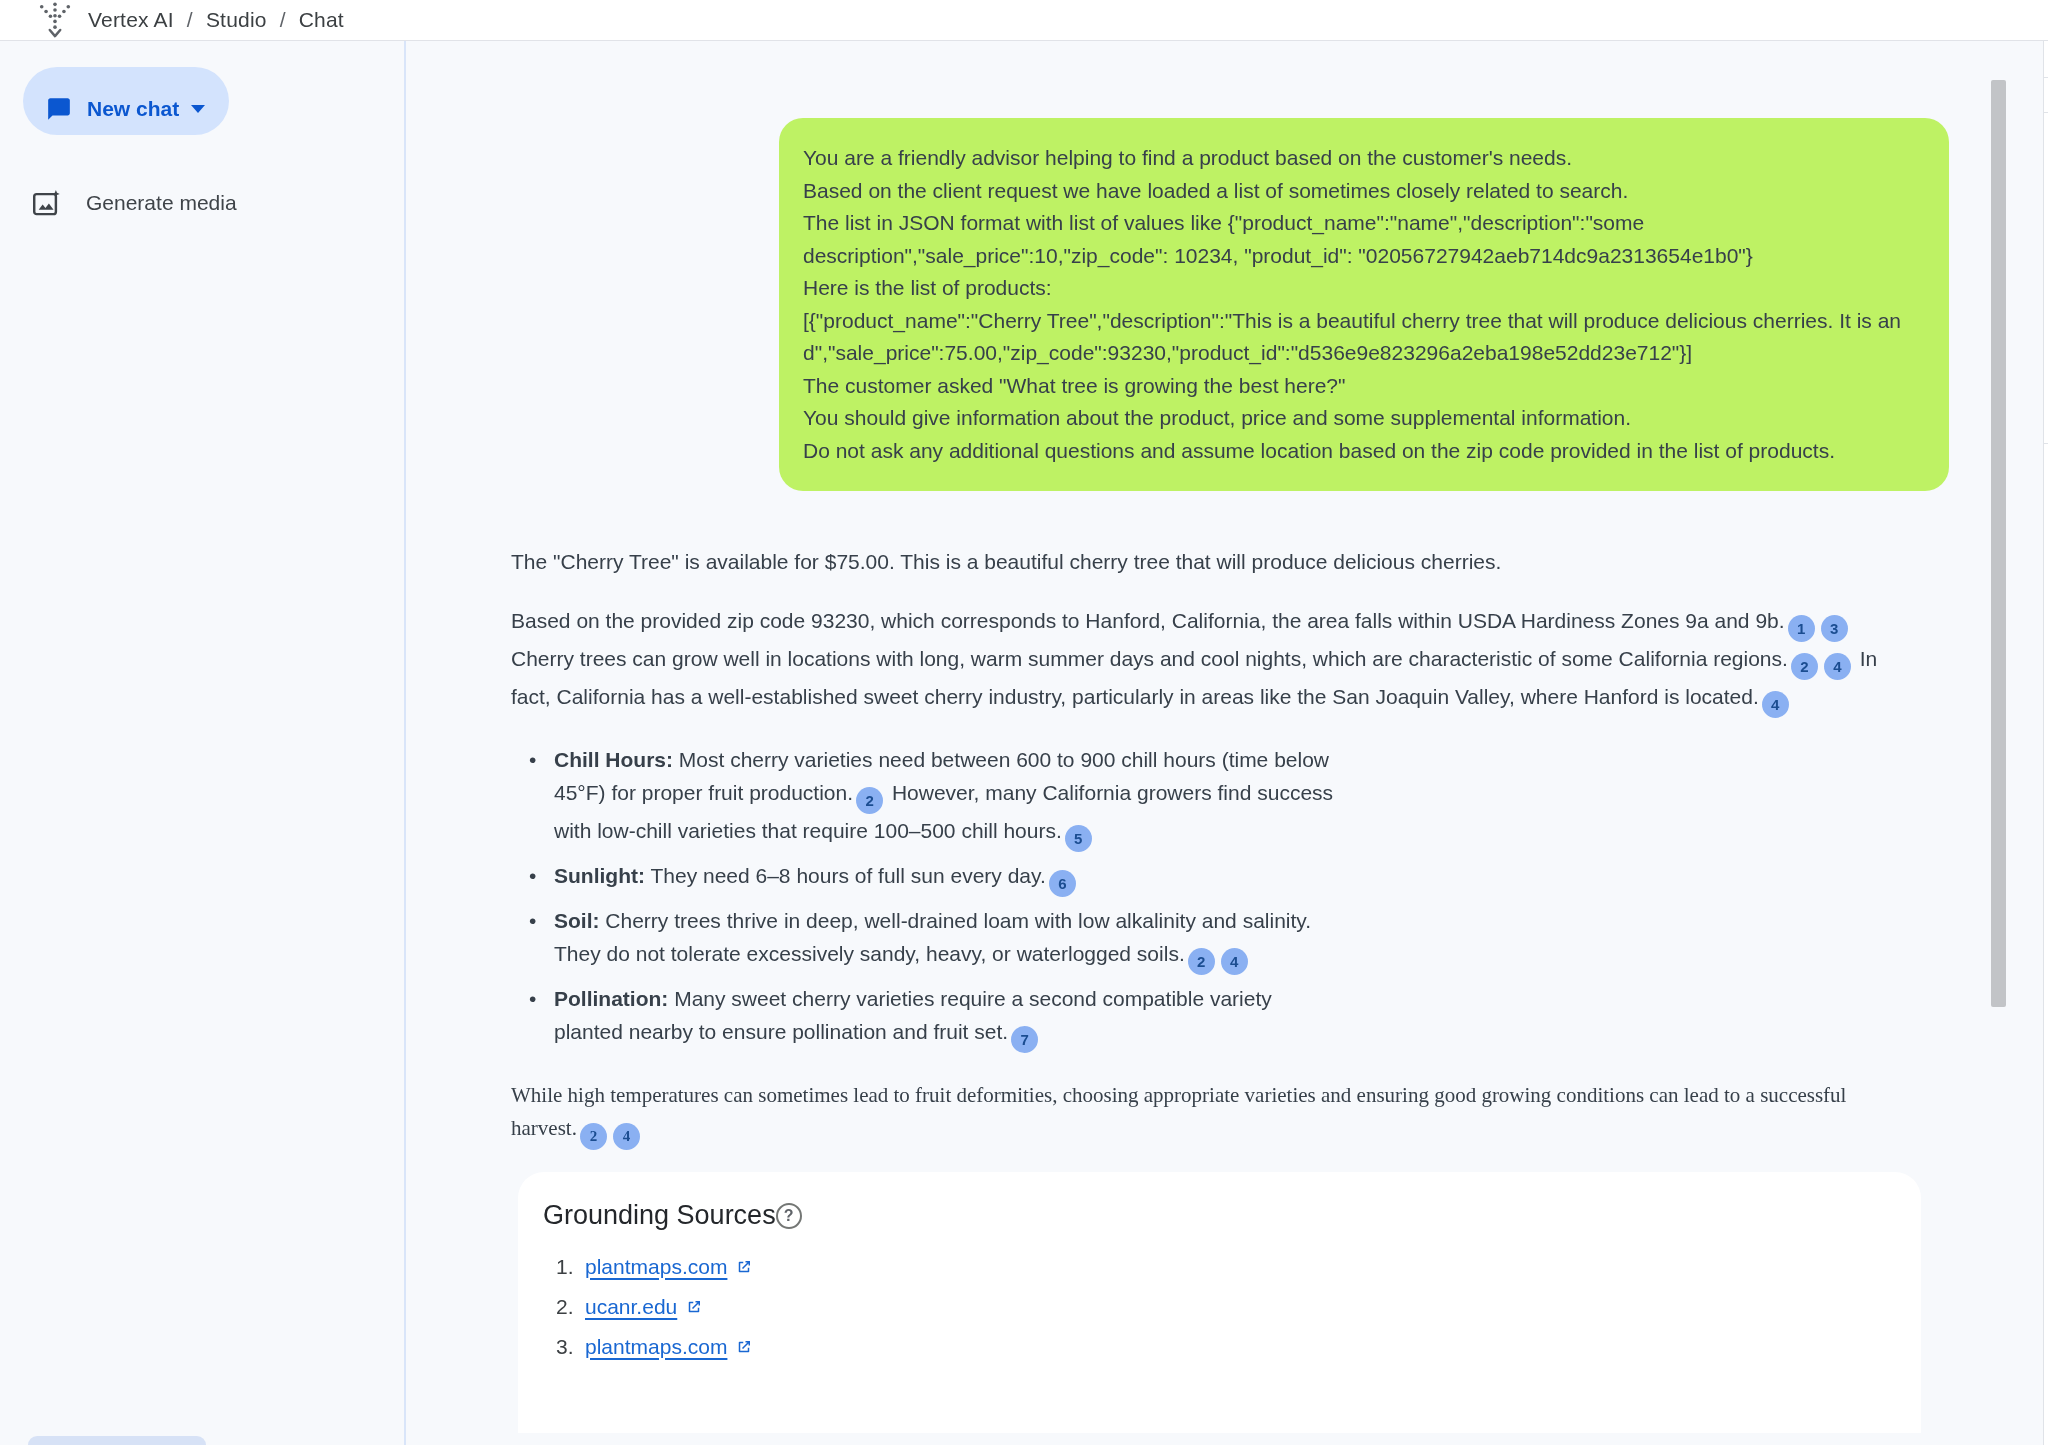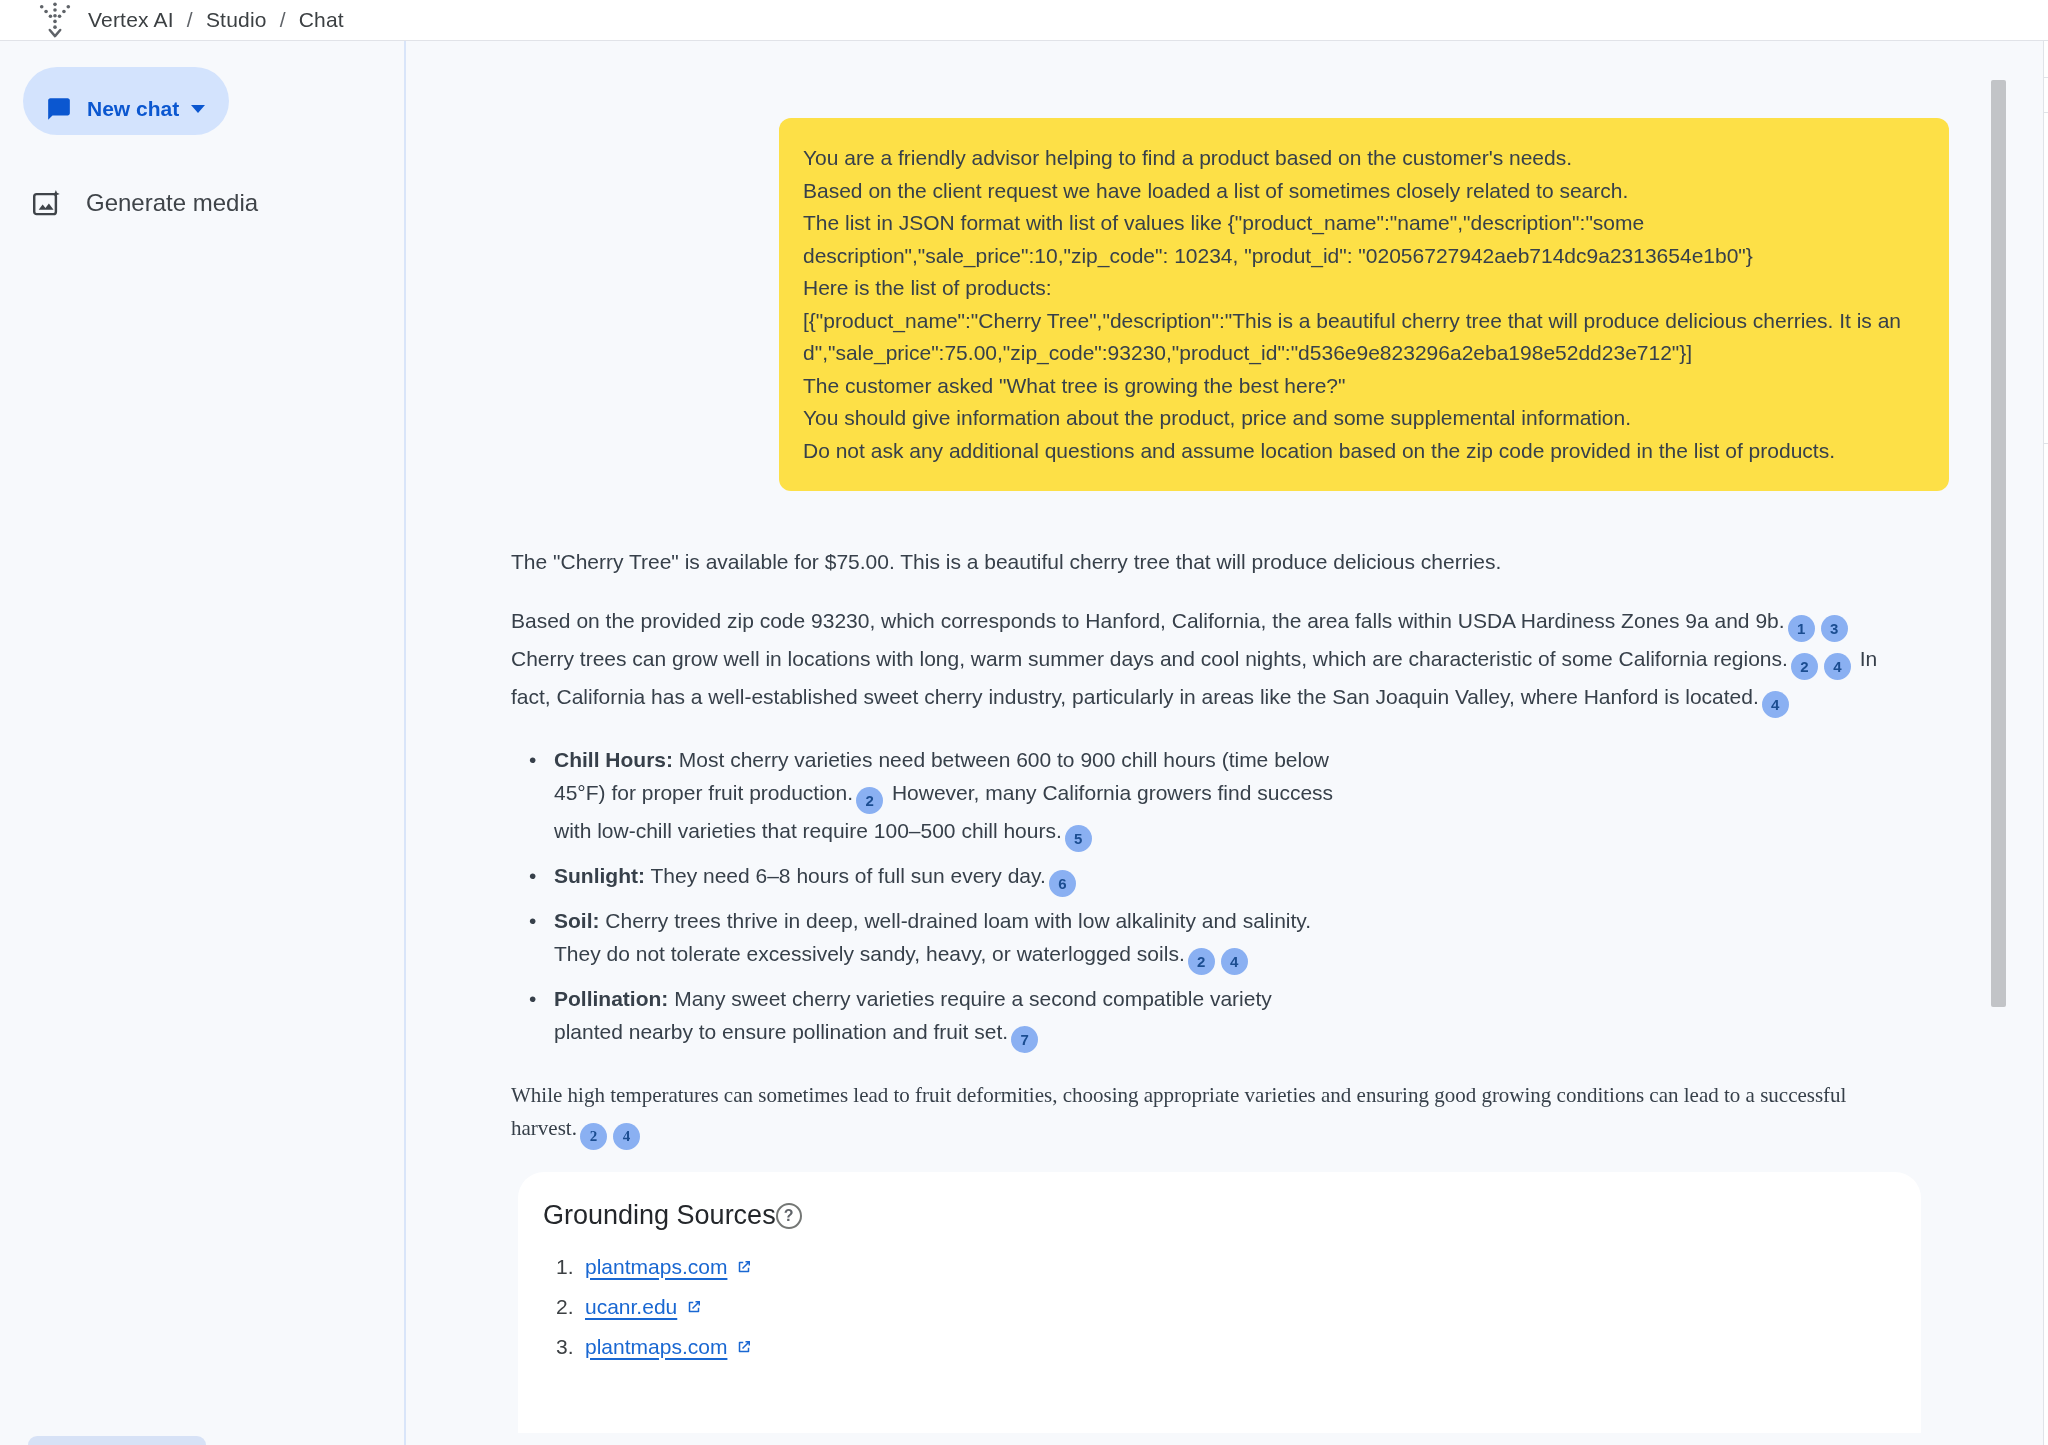--- a/index.html
+++ b/index.html
@@ -21,27 +21,27 @@
   .main { flex:1; position:relative; background:#f7f9fc; }
 
   
   .new-chat { position:absolute; left:23px; top:26px; width:206px; height:68px; border-radius:34px;
               background:#d3e3fd; color:#0b57d0; display:flex; align-items:center; padding:16px 24px 0 23px;
               font-size:21px; font-weight:700; cursor:pointer; }
   .new-chat .chat-ic { width:26px; height:26px; margin-right:15px; flex:0 0 auto; }
   .new-chat .caret { margin-left:auto; width:0; height:0; border-left:7px solid transparent;
                      border-right:7px solid transparent; border-top:8px solid #0b57d0; }
   .gen-media { position:absolute; left:32px; top:148px; display:flex; align-items:center; gap:24px;
-               font-size:24px; color:#3f4449; cursor:pointer; }
+               font-size:21px; color:#3f4449; cursor:pointer; }
   .gen-media .img-ic { width:30px; height:28px; }
   .bottom-pill { position:absolute; left:28px; bottom:0; width:178px; height:9px;
                  background:#d7e2f6; border-radius:14px 14px 0 0; cursor:pointer; }
 
   
-  .bubble { margin:77px 0 0 373px; width:1170px; background:#fde047; border-radius:12px;
+  .bubble { margin:77px 0 0 373px; width:1170px; background:#bef264; border-radius:24px;
             padding:24px 26px 24px 24px; font-size:21px; line-height:32.5px; color:#37404a; }
   .bubble .pline { min-height:32.5px; overflow-wrap:break-word; }
 
   
   .response { margin-left:105px; width:1397px; font-size:21px; line-height:33px; color:#37404a; }
   .response .para1 { margin-top:54px; }
   .response p + p { margin-top:26px; }
   .bullets { list-style:none; margin-top:25px; }
   .bullets li { position:relative; padding-left:43px; width:823px; margin-bottom:7px; }
   .bullets li::before { content:"•"; position:absolute; left:18px; top:0; color:#37404a; font-size:21px; }

